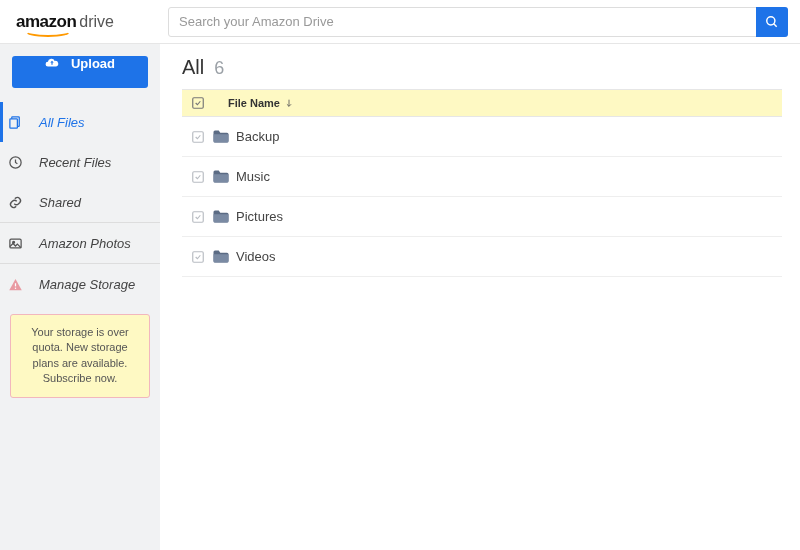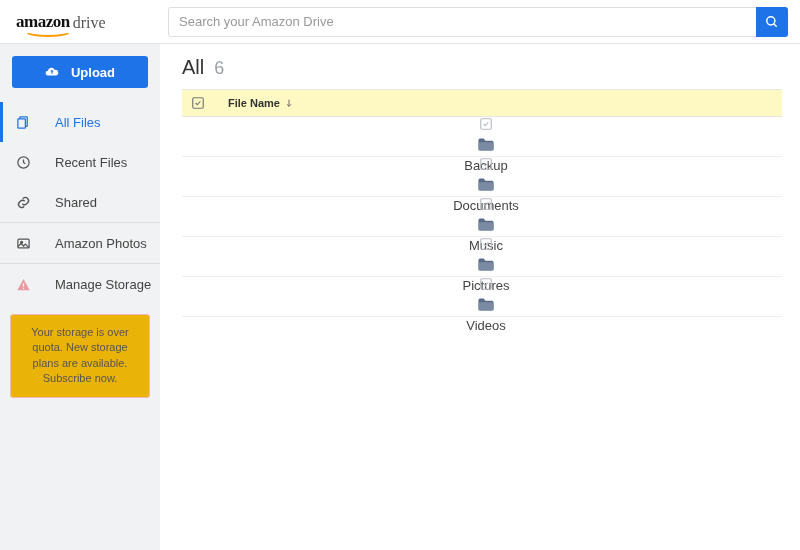--- a/index.html
+++ b/index.html
@@ -1,47 +1,47 @@
 <!DOCTYPE html>
 <html><head>
   <meta charset="utf-8">
   <style>
     * { margin: 0; padding: 0; box-sizing: border-box; }
     body { font-family: Arial, Helvetica, sans-serif; font-size: 13px; color: #333; background: #fff; width: 800px; height: 550px; overflow: hidden; }
     .header { display: flex; align-items: center; height: 44px; border-bottom: 1px solid #e6e6e6; padding: 0 12px 0 4px; }
-    .logo { width: 156px; display: flex; align-items: flex-end; padding-left: 12px; font-family: Liberation Serif, serif; }
+    .logo { width: 156px; display: flex; align-items: center; padding-left: 12px; }
     .logo-amazon { font-weight: 700; font-size: 17px; color: #111; letter-spacing: -0.5px; }
     .logo-drive { font-weight: 300; font-size: 16px; color: #555; margin-left: 3px; }
     .logo-swoosh { position: relative; }
     .logo-swoosh::after {
       content: ""; position: absolute; left: 8px; bottom: -5px; width: 44px; height: 8px;
       border: solid 2px #ff9900; border-color: transparent transparent #ff9900 transparent;
       border-radius: 0 0 50% 50%;
     }
     .search-wrap { flex: 1; display: flex; align-items: center; background: #fff; border: 1px solid #ddd; border-radius: 3px; height: 30px; margin-left: 8px; }
     .search-input { flex: 1; border: none; outline: none; font-size: 13px; padding: 0 10px; color: #8b5cf6; background: transparent; }
     .search-input::placeholder { color: #999; }
     .search-btn { width: 32px; height: 30px; background: #1e73e8; display: flex; align-items: center; justify-content: center; border-radius: 0 3px 3px 0; cursor: pointer; margin-right: -1px; }
     .container { display: flex; height: calc(100% - 44px); }
     .sidebar { width: 160px; background: #f1f2f3; display: flex; flex-direction: column; padding-top: 12px; }
-    .upload-btn { margin: 0 12px 14px 12px; background: #1e73e8; color: #fff; height: 32px; border-radius: 3px; display: flex; align-items: center; justify-content: center; font-weight: 700; font-size: 13px; cursor: pointer; gap: 12px; }
+    .upload-btn { margin: 0 12px 14px 12px; background: #1e73e8; color: #fff; height: 32px; border-radius: 3px; display: flex; justify-content: center; font-weight: 700; font-size: 13px; cursor: pointer; gap: 12px; }
     .nav { display: flex; flex-direction: column; }
-    .nav-item { display: flex; align-items: center; height: 40px; padding-left: 12px; gap: 24px; cursor: pointer; color: #444; border-left: 3px solid transparent; }
+    .nav-item { display: flex; align-items: center; height: 40px; padding-left: 4px; gap: 16px; cursor: pointer; color: #444; border-left: 3px solid transparent; font-style: italic; }
     .nav-item.active { color: #1e73e8; border-left-color: #1e73e8; background: #f1f2f3; }
     .nav-item .nav-icon { width: 16px; display: flex; justify-content: center; }
     .nav-sep { height: 1px; background: #ddd; margin: 0; }
-    .storage-warn { margin: 10px 10px 0 10px; background: #eab308; border: 1px solid #f2b7bd; border-radius: 3px; padding: 10px; font-size: 11px; line-height: 1.4; color: #555; text-align: center; }
+    .storage-warn { margin: 10px 10px 0 10px; background: #fef9c3; border: 1px solid #f2b7bd; border-radius: 3px; padding: 10px; font-size: 11px; line-height: 1.4; color: #555; text-align: center; }
     .main { flex: 1; padding: 12px 18px 0 22px; display: flex; flex-direction: column; }
     .title-row { display: flex; align-items: baseline; gap: 10px; margin-bottom: 10px; }
     .title-row .title { font-size: 20px; color: #333; font-weight: 400; }
     .title-row .count { font-size: 18px; color: #9aa0a6; font-weight: 300; }
     .table-header { display: flex; align-items: center; height: 28px; background: #fef9c3; border-top: 1px solid #e6e6e6; border-bottom: 1px solid #e6e6e6; padding-left: 8px; gap: 14px; }
     .col-check { width: 16px; display: flex; justify-content: center; }
     .col-name { font-size: 11px; font-weight: 700; color: #333; display: flex; align-items: center; gap: 4px; margin-left: 8px;}
-    .row { display: flex; align-items: center; height: 40px; border-bottom: 1px solid #eee; padding-left: 8px; gap: 6px; cursor: pointer; flex-direction: column; }
+    .row { display: flex; align-items: center; height: 40px; border-bottom: 1px solid #eee; padding-left: 8px; gap: 6px; cursor: pointer; }
     .row .name { font-size: 13px; color: #444; }
     .folder-ico { width: 18px; }
     .checkbox-ico { color: #b8bcc2; }
     svg { display: block; }
   </style>
 </head>
 <body>
 
 <div class="header">
   <div class="logo">
@@ -165,35 +165,20 @@
             <rect x="3" y="3" width="18" height="18" rx="2"></rect>
             <path d="M8 12l3 3 5-6"></path>
           </svg>
         </span>
       <span class="folder-ico">
           <svg width="18" height="15" viewBox="0 0 24 20">
             <path fill="#5b6b84" d="M2 4a2 2 0 0 1 2-2h5l2 3h9a2 2 0 0 1 2 2v9a2 2 0 0 1-2 2H4a2 2 0 0 1-2-2V4z"></path>
             <path fill="#7a8aa3" d="M2 7h20v9a2 2 0 0 1-2 2H4a2 2 0 0 1-2-2V7z"></path>
           </svg>
         </span>
-      <span class="name">Documents</span>
-    </div>
-    <div class="row">
-      <span class="col-check checkbox-ico">
-          <svg width="14" height="14" viewBox="0 0 24 24" fill="none" stroke="currentColor" stroke-width="2">
-            <rect x="3" y="3" width="18" height="18" rx="2"></rect>
-            <path d="M8 12l3 3 5-6"></path>
-          </svg>
-        </span>
-      <span class="folder-ico">
-          <svg width="18" height="15" viewBox="0 0 24 20">
-            <path fill="#5b6b84" d="M2 4a2 2 0 0 1 2-2h5l2 3h9a2 2 0 0 1 2 2v9a2 2 0 0 1-2 2H4a2 2 0 0 1-2-2V4z"></path>
-            <path fill="#7a8aa3" d="M2 7h20v9a2 2 0 0 1-2 2H4a2 2 0 0 1-2-2V7z"></path>
-          </svg>
-        </span>
       <span class="name">Music</span>
     </div>
     <div class="row">
       <span class="col-check checkbox-ico">
           <svg width="14" height="14" viewBox="0 0 24 24" fill="none" stroke="currentColor" stroke-width="2">
             <rect x="3" y="3" width="18" height="18" rx="2"></rect>
             <path d="M8 12l3 3 5-6"></path>
           </svg>
         </span>
       <span class="folder-ico">

